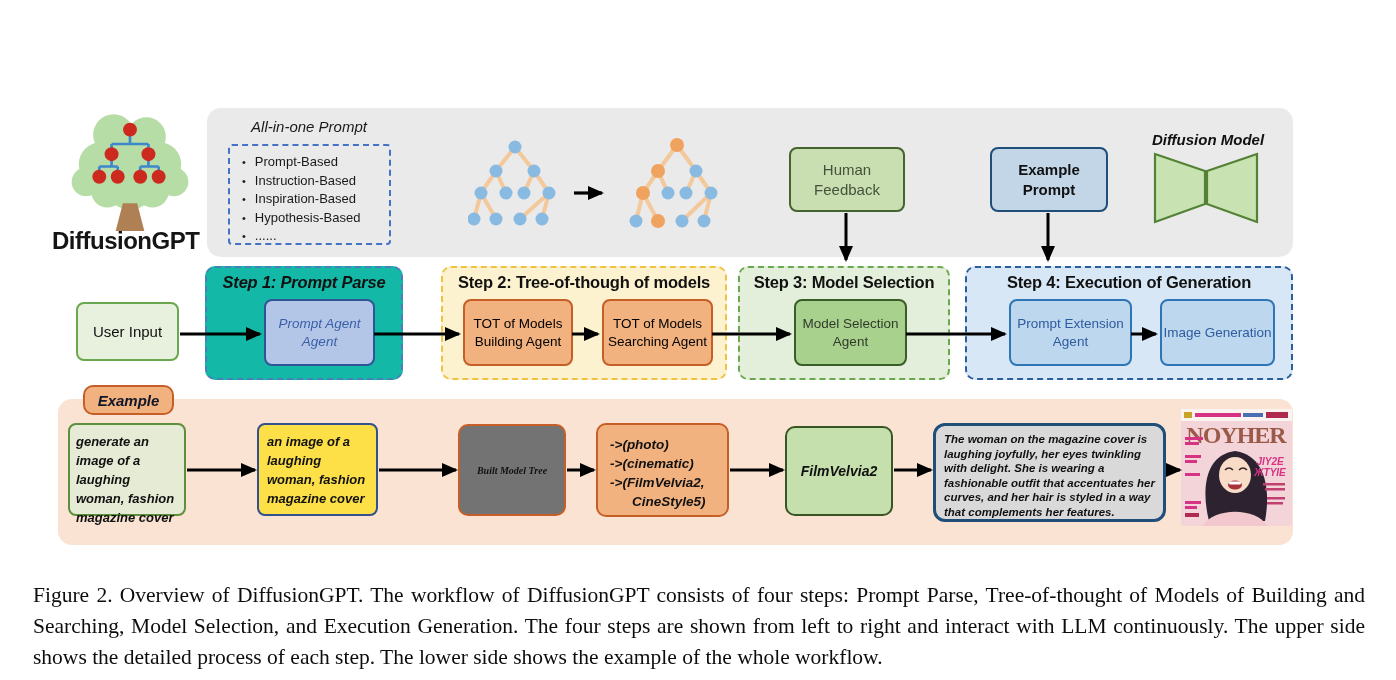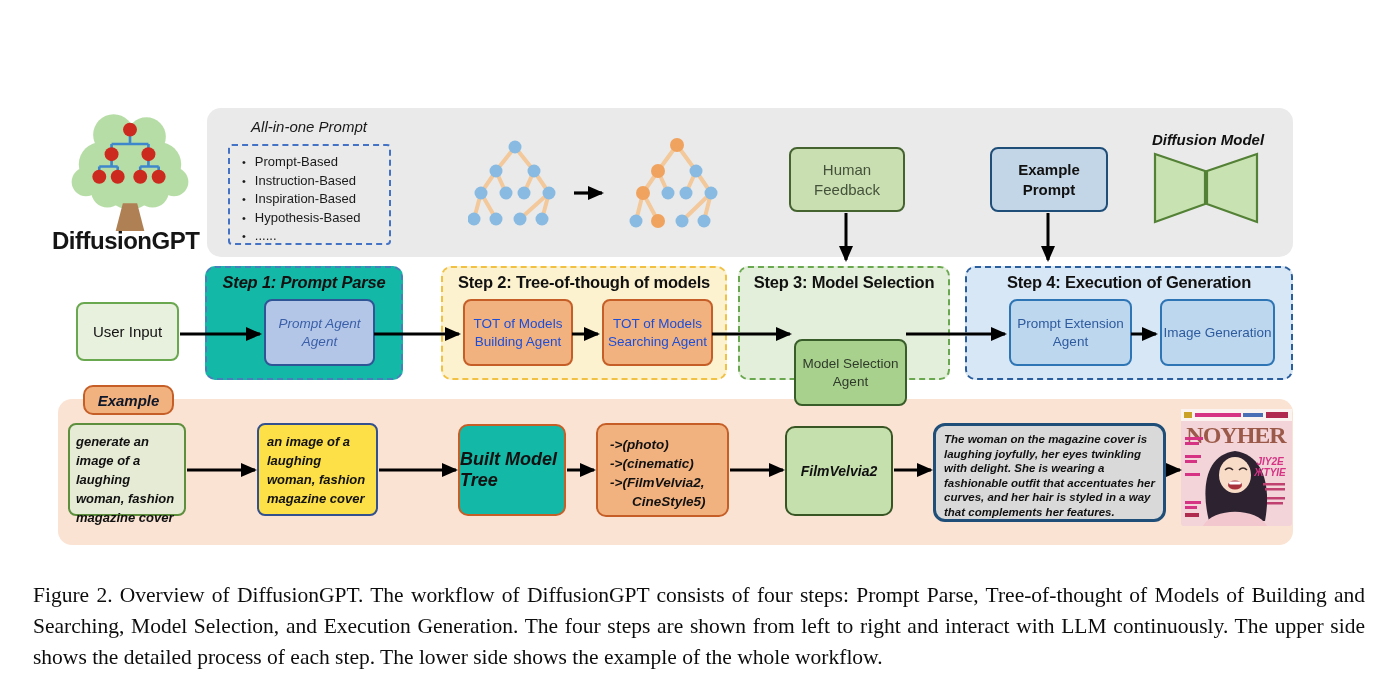--- a/index.html
+++ b/index.html
@@ -45,40 +45,40 @@
               font-weight:bold;color:#111;letter-spacing:-0.2px;}
   .step1{left:205px;top:266px;width:198px;height:114px;background:#14b8a6;border:2.5px dashed #4a7ebb;font-style:italic;}
   .step2{left:441px;top:266px;width:286px;height:114px;background:#fdf2cf;border:2.5px dashed #f0c142;}
   .step3{left:738px;top:266px;width:212px;height:114px;background:#e3efda;border:2.5px dashed #6aa84f;}
   .step4{left:965px;top:266px;width:328px;height:114px;background:#d8e7f6;border:2.5px dashed #2a5d9c;}
 
   .agent{position:absolute;top:31px;height:67px;border-radius:8px;display:flex;align-items:center;
          justify-content:center;text-align:center;font-size:13.5px;line-height:18px;box-sizing:border-box;}
   .agent-blue{background:#b3c6e7;border:2.5px solid #2f5597;color:#3a5fa8;}
   .agent-lightblue{background:#bdd7ee;border:2.5px solid #2e75b6;color:#2e5b9e;}
-  .agent-orange{background:#f2b27f;border:2.5px solid #c55f27;color:#1d4ed8;}
+  .agent-orange{background:#f2b27f;border:2.5px solid #c55f27;color:#000000;}
   .agent-green{background:#a9d18e;border:2.5px solid #385d28;color:#2f3b2a;}
 
   
   .user-input{left:76px;top:302px;width:103px;height:59px;background:#e8f0de;border:2.5px solid #6aa84f;
               border-radius:8px;display:flex;align-items:center;justify-content:center;font-size:15px;
               color:#111;z-index:2;}
 
   
   .example-band{left:58px;top:399px;width:1235px;height:146px;background:#fae3d3;border-radius:14px;z-index:0;}
   .example-label{left:83px;top:385px;width:91px;height:30px;background:#f2b27f;border:2.5px solid #c55f27;
                  border-radius:10px;display:flex;align-items:center;justify-content:center;font-size:15px;
                  font-weight:bold;font-style:italic;color:#0f172a;z-index:3;}
   .ex-box{z-index:2;border-radius:8px;font-style:italic;font-weight:bold;color:#111;box-sizing:border-box;}
   .ex-user{left:68px;top:423px;width:118px;height:93px;background:#e6ebd5;border:2.5px solid #5d8f3c;
            font-size:13px;line-height:19px;padding:7px 6px;}
   .ex-parsed{left:257px;top:423px;width:121px;height:93px;background:#fde047;border:2.5px solid #33508f;
            font-size:13px;line-height:19px;padding:7px 8px;}
-  .ex-bmt{left:458px;top:424px;width:108px;height:92px;background:#14b8a6;border:2.5px solid #c55f27;
-          border-radius:10px;display:flex;align-items:center;justify-content:center;font-size:18px;z-index:2;}
+  .ex-bmt{left:458px;top:424px;width:108px;height:92px;background:#737373;border:2.5px solid #c55f27;
+          border-radius:10px;display:flex;align-items:center;justify-content:center;font-size:10px;z-index:2;font-family:Liberation Serif, serif;}
   .ex-path{left:596px;top:423px;width:133px;height:94px;background:#f2b27f;border:2.5px solid #c55f27;
            border-radius:10px;font-size:13.5px;line-height:19px;padding:10px 0 0 12px;z-index:2;}
   .ex-path .indent{padding-left:22px;}
   .ex-model{left:785px;top:426px;width:108px;height:90px;background:#c5dfad;border:2.5px solid #375623;
             border-radius:10px;display:flex;align-items:center;justify-content:center;font-size:14px;z-index:2;}
   .ex-desc{left:933px;top:423px;width:233px;height:99px;background:#d9d9d9;border:3px solid #1f4e79;
            border-radius:12px;font-size:11.5px;line-height:14.5px;padding:6px 8px;z-index:2;}
   .magazine-svg{left:1181px;top:409px;width:111px;height:117px;z-index:2;}
 
   
@@ -199,21 +199,21 @@
   </div>
 
   <div class="abs step step2">
     <div class="step-title">Step 2: Tree-of-though of models</div>
     <div class="agent agent-orange" style="left:20px;width:110px;">TOT of Models Building Agent</div>
     <div class="agent agent-orange" style="left:159px;width:111px;">TOT of Models Searching Agent</div>
   </div>
 
   <div class="abs step step3">
     <div class="step-title">Step 3: Model Selection</div>
-    <div class="agent agent-green" style="left:54px;width:113px;margin-top:40px;">Model Selection Agent</div>
+    <div class="agent agent-green" style="left:54px;width:113px;">Model Selection Agent</div>
   </div>
 
   <div class="abs step step4">
     <div class="step-title">Step 4: Execution of Generation</div>
     <div class="agent agent-lightblue" style="left:42px;width:123px;">Prompt Extension Agent</div>
     <div class="agent agent-lightblue" style="left:193px;width:115px;">Image Generation</div>
   </div>
 
   <div class="abs example-band"></div>
   <div class="abs example-label">Example</div>

